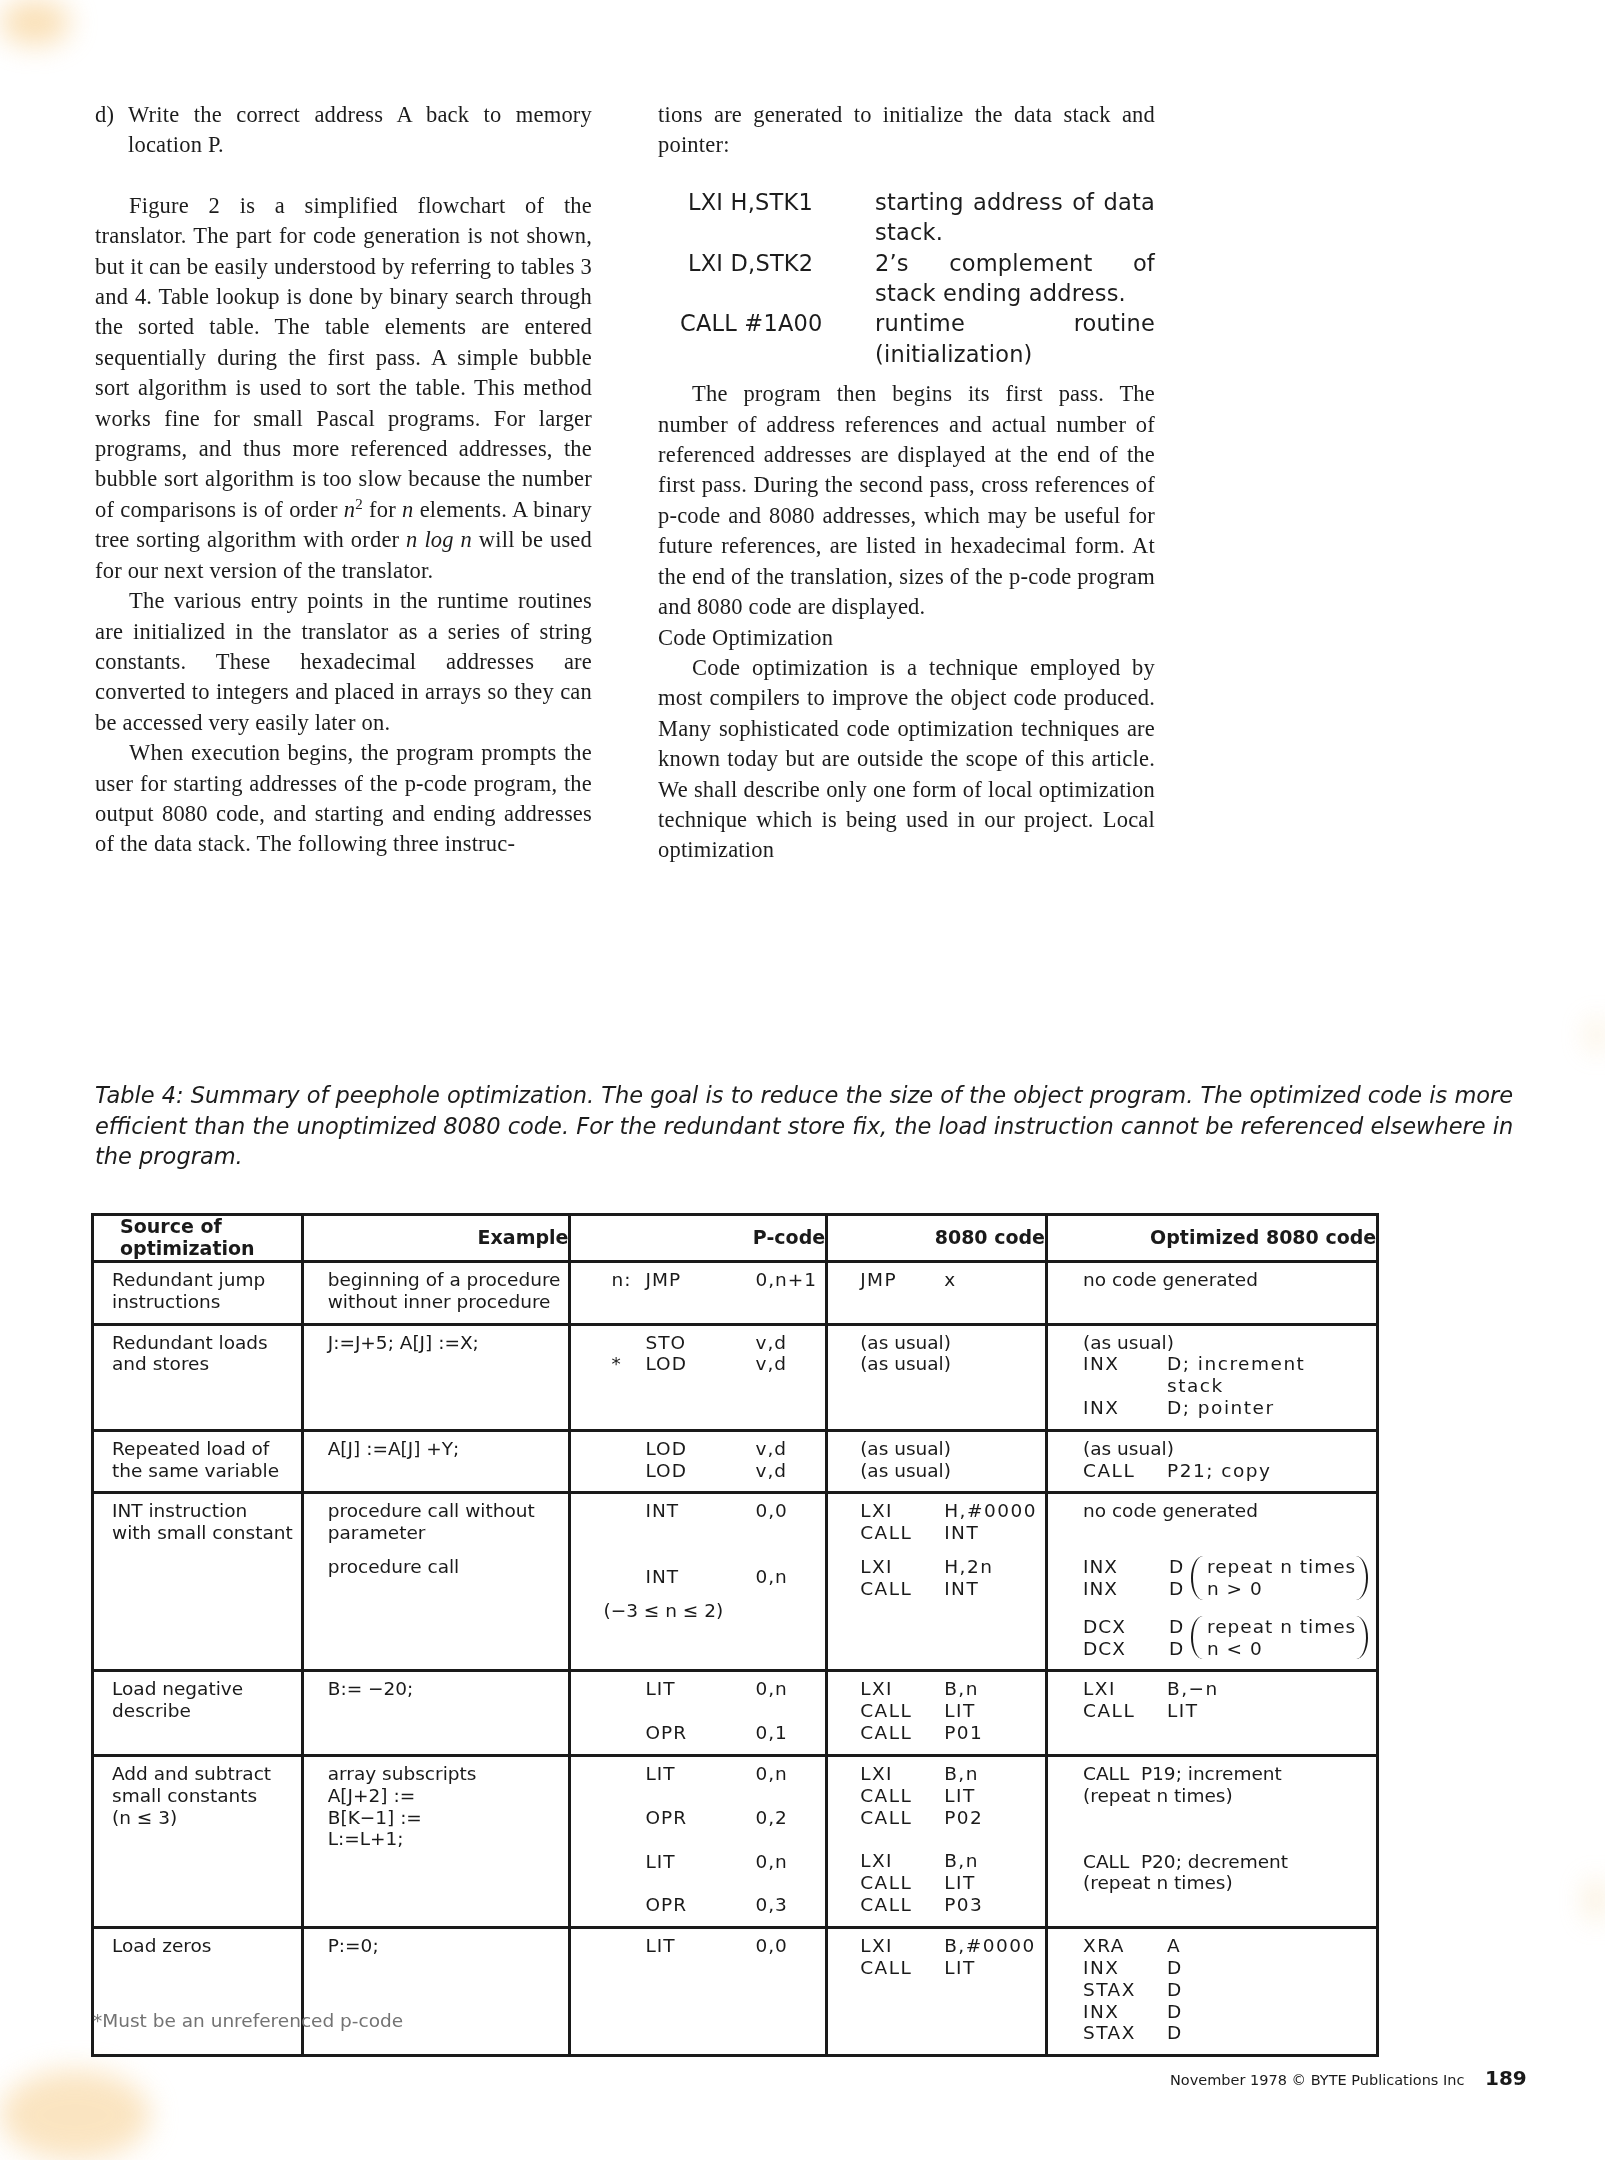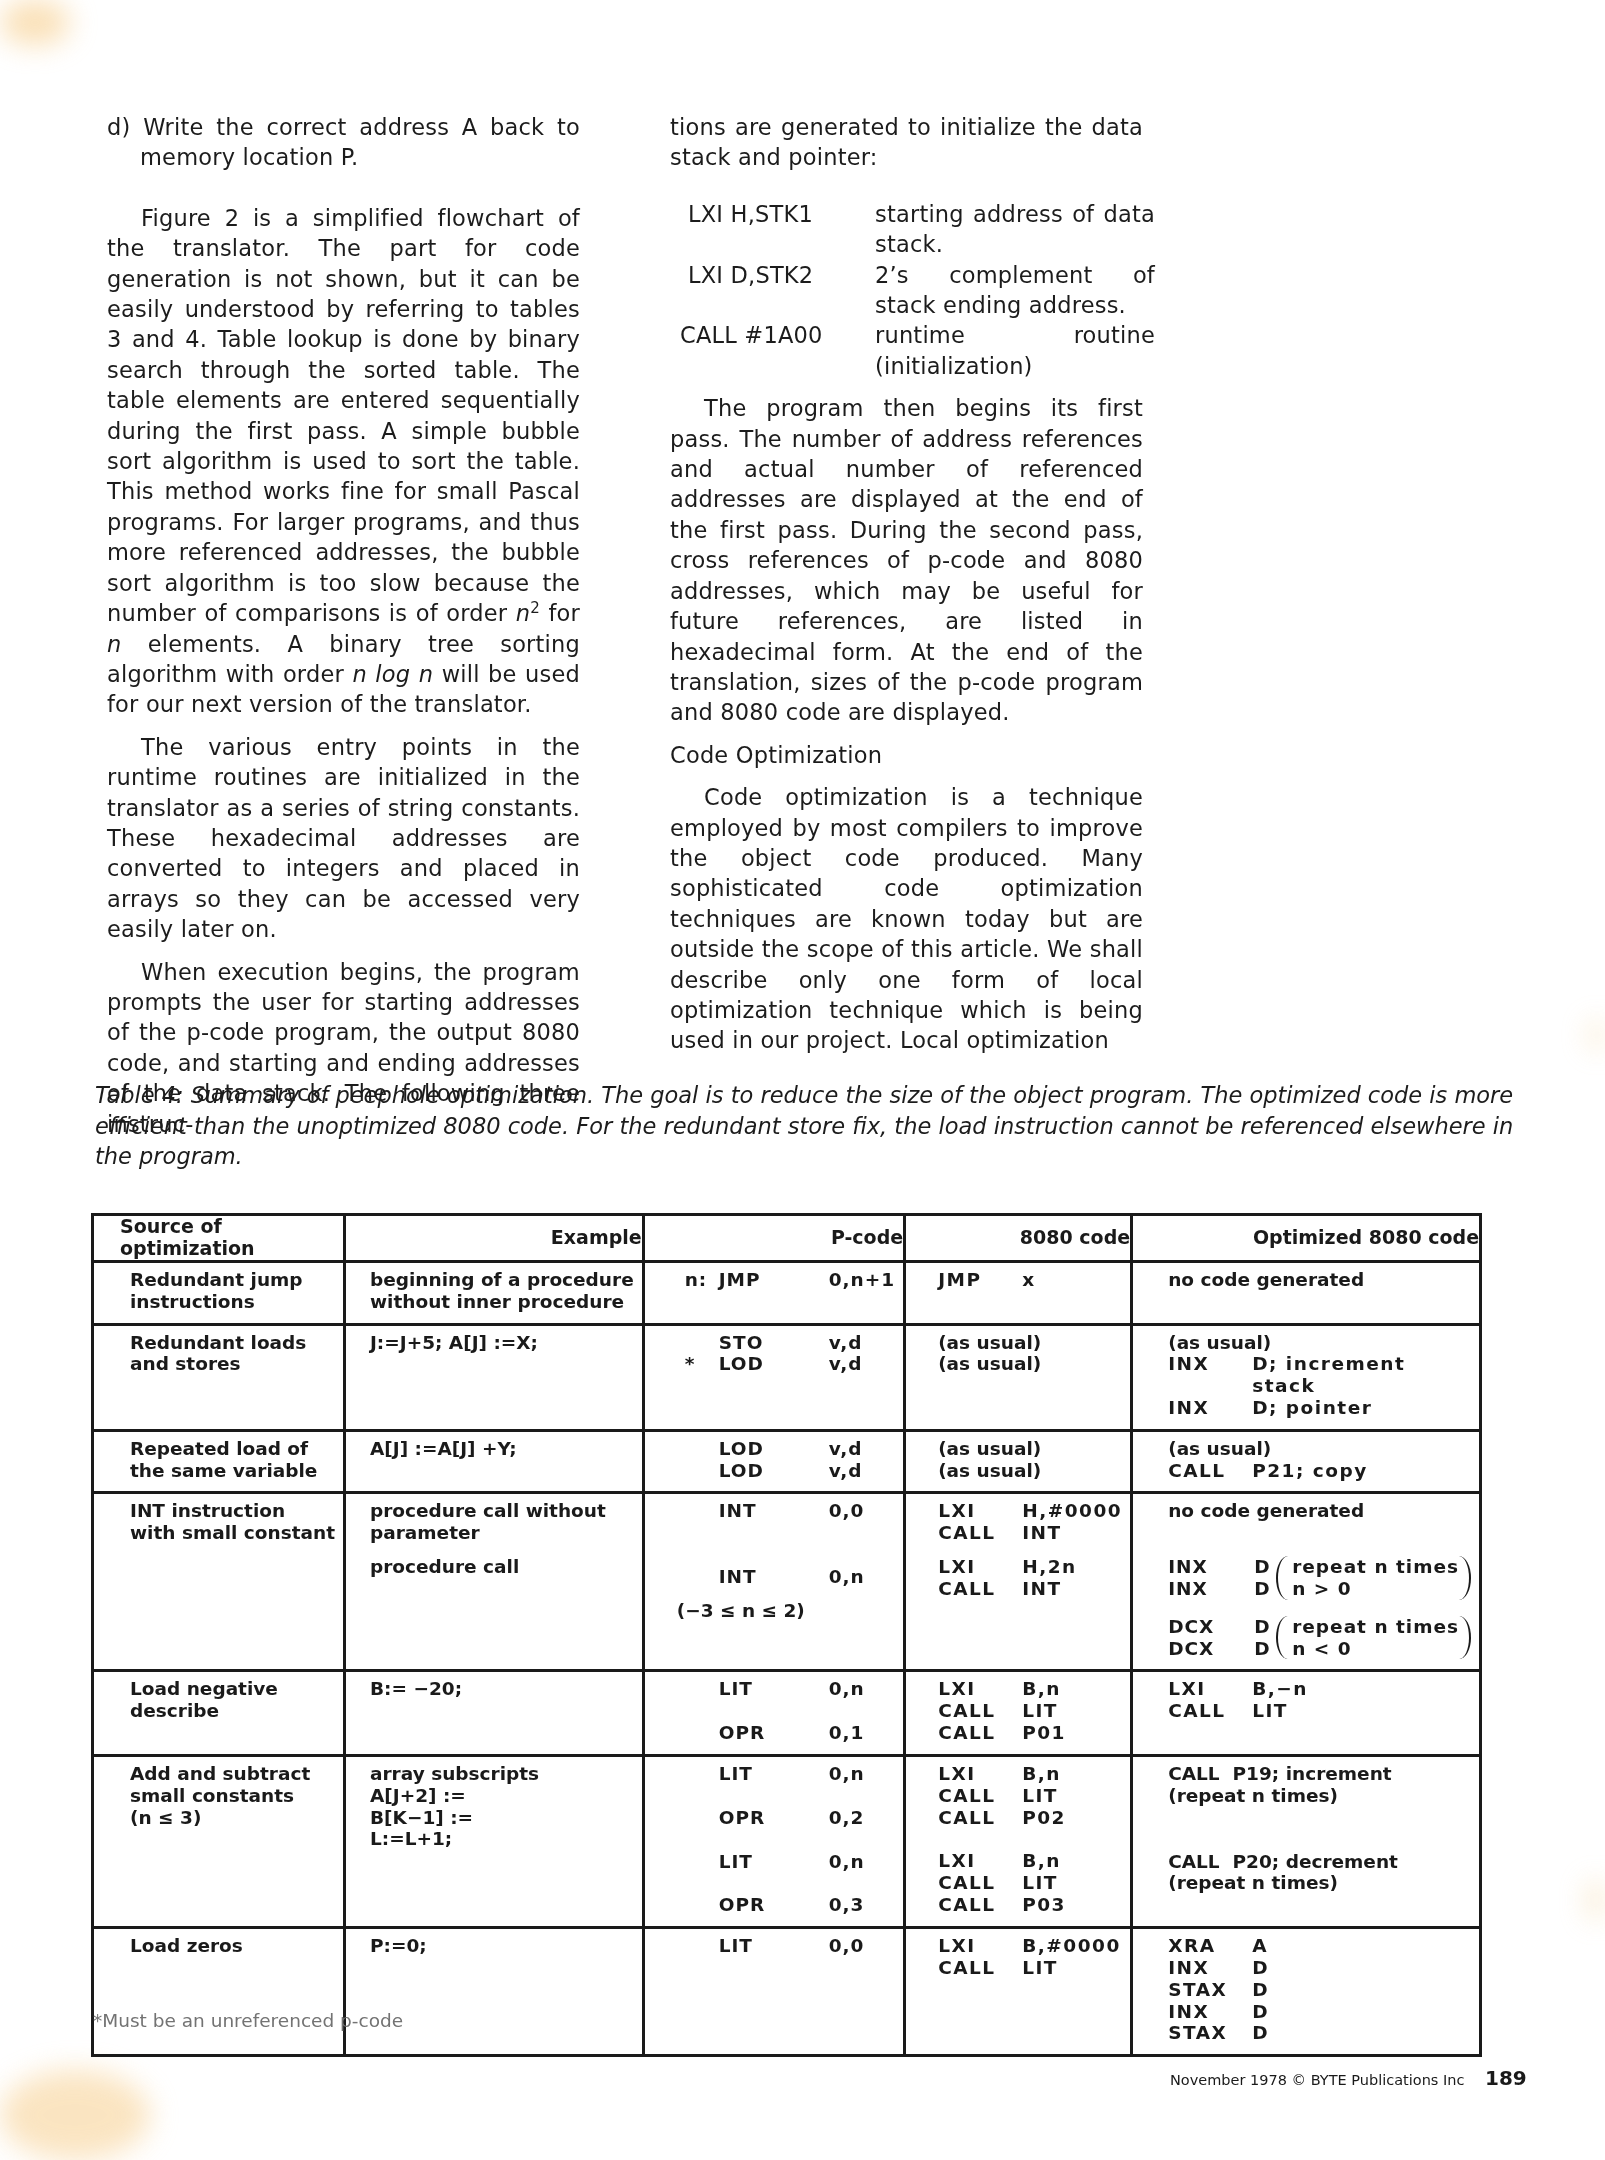--- a/index.html
+++ b/index.html
@@ -9,42 +9,42 @@
   }
   .stain { position: absolute; border-radius: 50%; filter: blur(14px); opacity: .55; }
   .stain.tl { left: 0; top: 0; width: 70px; height: 45px; background: #f6c77c; }
   .stain.bl { left: 0; top: 2070px; width: 150px; height: 90px; background: #f7cf8f; }
   .stain.r1 { left: 1590px; top: 1020px; width: 14px; height: 30px; background: #f2d39a; }
   .stain.r2 { left: 1588px; top: 1880px; width: 16px; height: 40px; background: #f2d39a; }
 
   .col { position: absolute; top: 100px; width: 497px; font-size: 22.5px; line-height: 30.4px; text-align: justify; color: #1c1c1c; letter-spacing: .2px; }
   .col.left { left: 95px; }
   .col.right { left: 658px; }
-  .col p { margin: 12px; }
+  .col p { margin: 0; font-family: Liberation Serif, serif; }
   .indent { text-indent: 34px; }
   .gap { margin-top: 30px !important; }
   .item-d { padding-left: 33px; text-indent: -33px; }
   .instr { display: grid; grid-template-columns: 181px 1fr; column-gap: 6px; margin: 26px 0 10px 30px; }
   .instr .op { white-space: nowrap; text-align: left; }
   .instr .op.shift { margin-left: -8px; }
   .instr .desc { text-align: justify; }
   .heading { margin-top: 30px; margin-bottom: 30px; }
   i { font-style: italic; }
   sup { font-size: 15px; line-height: 0; }
 
   .caption { position: absolute; left: 95px; top: 1080px; width: 1420px; font-size: 22.5px; line-height: 30.5px; font-style: italic; color: #1c1c1c; }
 
   table.opt {
     position: absolute; left: 91px; top: 1213px; width: 1171px; border-collapse: collapse;
     font-size: 18.5px; line-height: 21.8px; color: #1a1a1a;
   }
   table.opt th, table.opt td { border: 3px solid #1a1a1a; vertical-align: top; padding: 0; }
   table.opt th { height: 44px; font-weight: bold; font-size: 19px; vertical-align: middle; text-align: right; }
   table.opt th.src { text-align: left; padding-left: 26px; }
-  table.opt td { padding: 6px 8px 10px 36px; font-weight: bold; }
+  table.opt td { padding: 6px 8px 10px 18px; }
   table.opt td.ex { padding-left: 24px; }
   table.opt td.pc { padding-left: 40px; }
   table.opt td.c80 { padding-left: 32px; }
   table.opt td.opt8 { padding-left: 35px; }
   .line { display: block; white-space: pre; }
   .code { display: grid; grid-template-columns: 86px auto; letter-spacing: 1.5px; }
   .pcode { display: grid; grid-template-columns: 18px 64px auto; letter-spacing: 1px; }
   .spacer { height: 22px; }
   .bigspace { height: 44px; }
   .brace-wrap { display: grid; grid-template-columns: 86px 22px 16px auto 12px; letter-spacing: 1px; align-items: stretch; }

